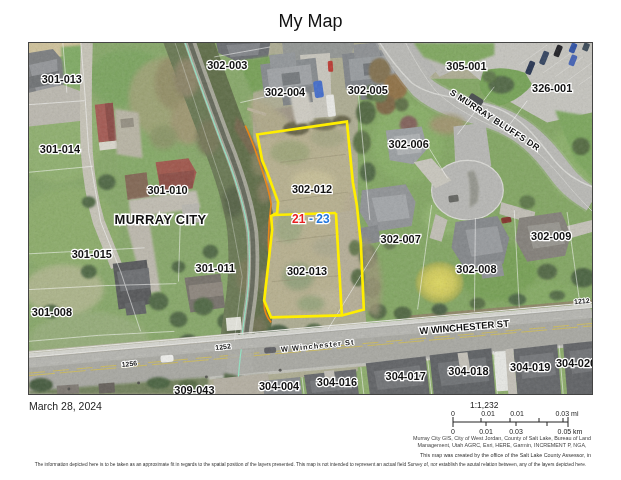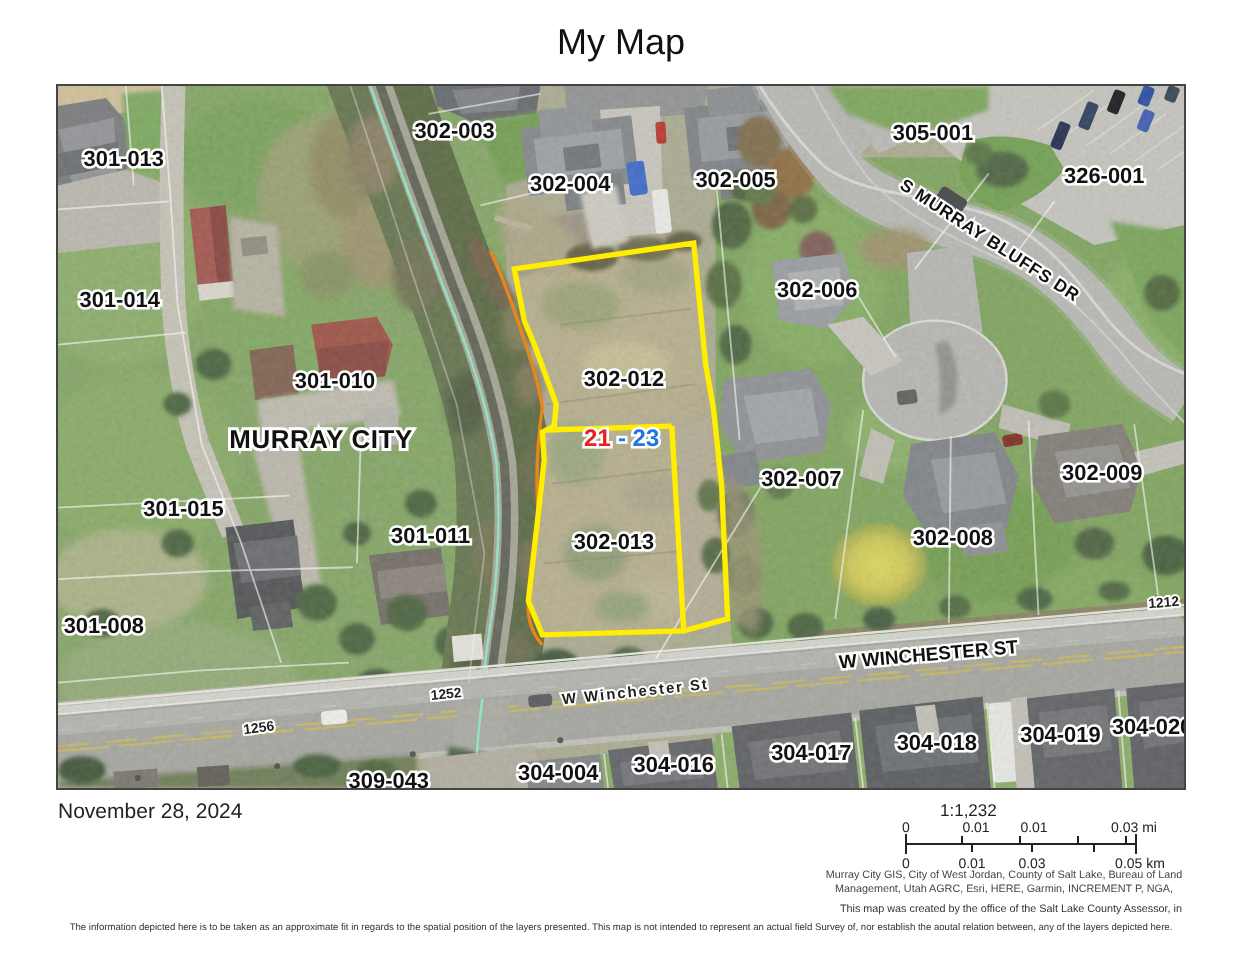--- a/index.html
+++ b/index.html
@@ -559,21 +559,21 @@
       <text x="264" y="181" fill="#e82020">21</text>
       <text x="281" y="181" fill="#2277dd">- 23</text>
     </g>
 
     <text x="437" y="289" transform="rotate(-5 437 289)" font-family="Liberation Sans, sans-serif" font-weight="bold" font-size="9.5" fill="#111" stroke="#fff" stroke-width="2.4" paint-order="stroke" text-anchor="middle">W WINCHESTER ST</text>
 
     <text x="466" y="80" transform="rotate(33 466 80)" font-family="Liberation Sans, sans-serif" font-weight="bold" font-size="8.8" fill="#111" stroke="#fff" stroke-width="2.2" paint-order="stroke" text-anchor="middle" letter-spacing="0.4">S MURRAY BLUFFS DR</text>
   </svg>
   </div>
 
-  <div class="abs" style="left:29px;top:400px;font-size:10.5px;color:#222;">November 28, 2024</div>
+  <div class="abs" style="left:29px;top:400px;font-size:10.5px;color:#222;">March 28, 2024</div>
 
   <div class="abs" style="left:470px;top:400px;width:95px;text-align:left;font-size:8.5px;color:#222;">1:1,232</div>
 
   <svg class="abs" style="left:440px;top:409px;" width="150" height="26" viewBox="0 0 150 26">
     <g font-family="Liberation Sans, sans-serif" font-size="7" fill="#222">
       <text x="13" y="7" text-anchor="middle">0</text>
       <text x="48" y="7" text-anchor="middle">0.01</text>
       <text x="77" y="7" text-anchor="middle">0.01</text>
       <text x="127" y="7" text-anchor="middle">0.03 mi</text>
       <text x="13" y="25" text-anchor="middle">0</text>

